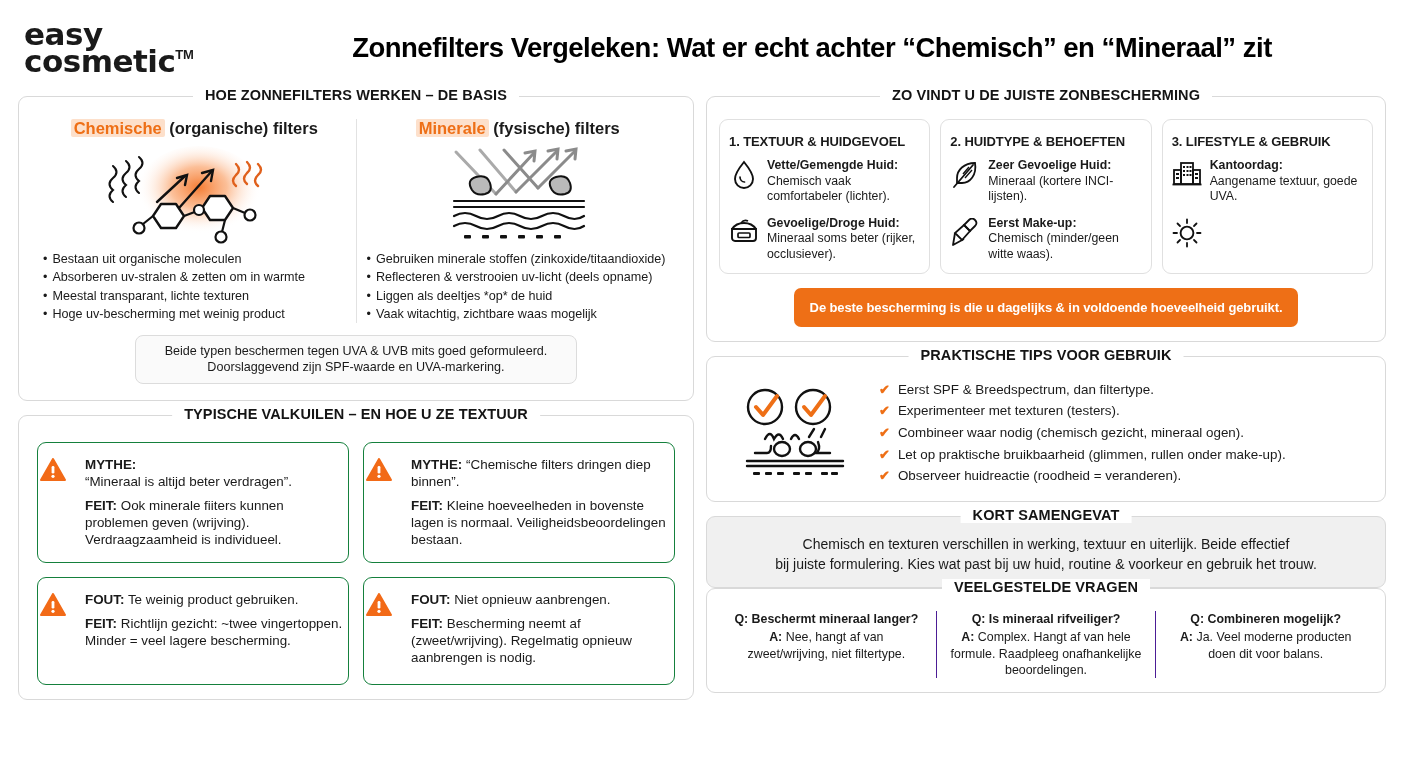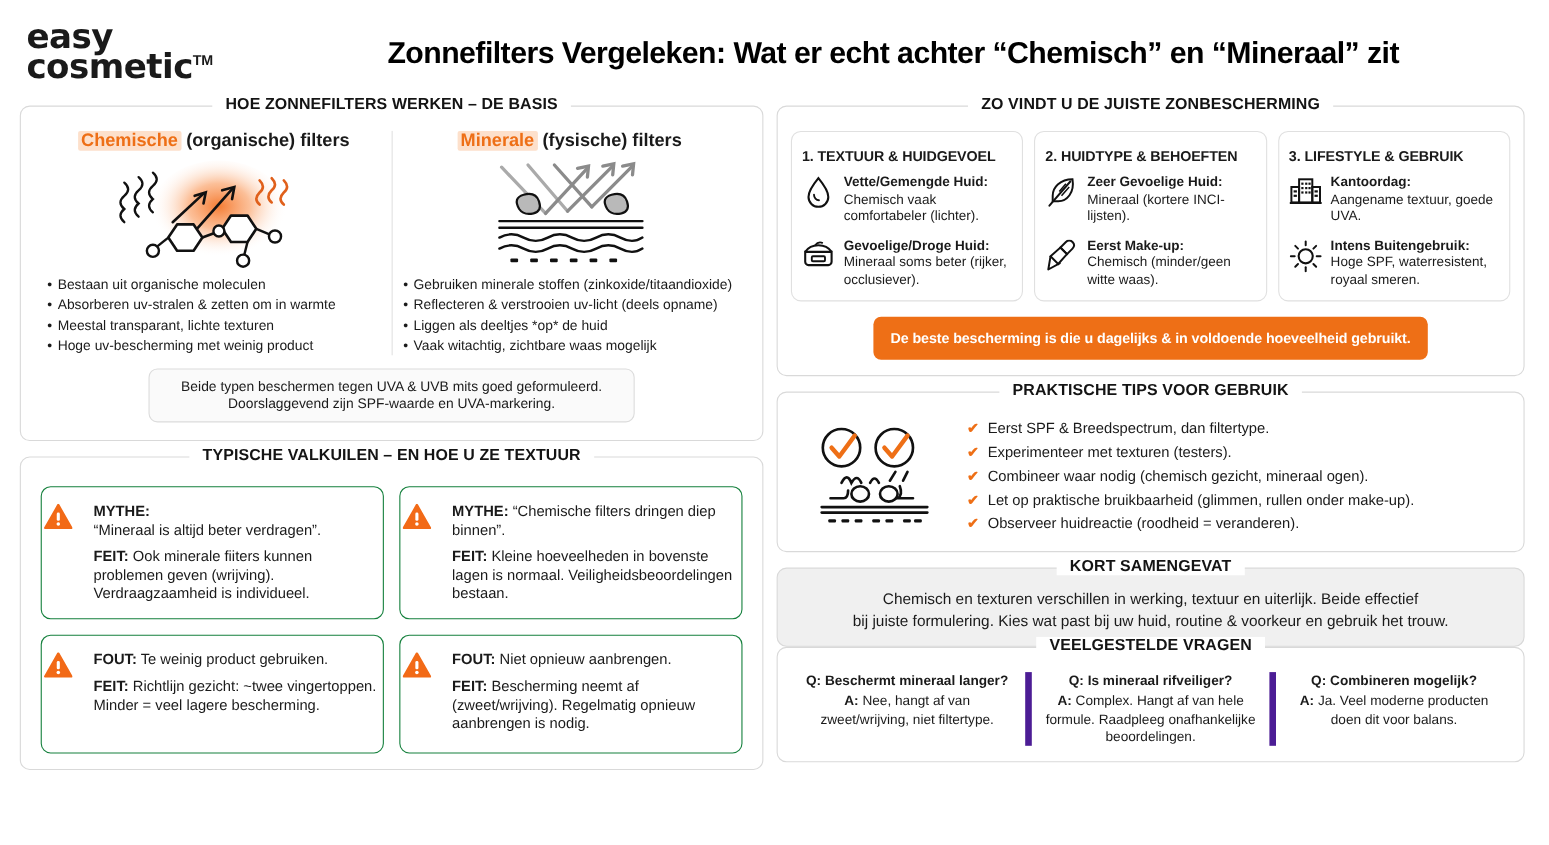--- a/index.html
+++ b/index.html
@@ -87,21 +87,21 @@
   .ck { color: #ee6f16; font-weight: 700; font-size: 13px; }
 
   
   .summary { background: #f0f0f0; border-radius: 9px; margin: 0; }
   .summary .panel-body { padding: 18px 16px 13px; text-align: center; font-size: 14px; line-height: 1.4; }
   .summary > .ptitle { background: #fff; }
 
   
   .faq { display: flex; padding: 4px 2px 2px; }
   .faq-col { flex: 1 1 0; padding: 0 11px; text-align: center; font-size: 12.4px; line-height: 1.3; }
-  .faq-col + .faq-col { border-left: 6px solid #4c1d95; }
+  .faq-col + .faq-col { border-left: 1px solid #4c1d95; }
   .faq-q { font-weight: 700; margin-bottom: 2px; }
   .faq-a b { font-weight: 700; }
 </style>
 </head>
 <body>
 
 <div class="page">
 
   <div class="header">
     <div class="logo">
@@ -414,24 +414,20 @@
                         <line x1="15" y1="1.5" x2="15" y2="5"></line>
                         <line x1="15" y1="25" x2="15" y2="28.5"></line>
                         <line x1="1.5" y1="15" x2="5" y2="15"></line>
                         <line x1="25" y1="15" x2="28.5" y2="15"></line>
                         <line x1="5.5" y1="5.5" x2="8" y2="8"></line>
                         <line x1="22" y1="22" x2="24.5" y2="24.5"></line>
                         <line x1="24.5" y1="5.5" x2="22" y2="8"></line>
                         <line x1="8" y1="22" x2="5.5" y2="24.5"></line>
                       </g>
                     </svg>
-                </div>
-                <div class="tiptxt">
-                  <b>Intens Buitengebruik:</b><br>
-                  <span>Hoge SPF, waterresistent, royaal smeren.</span>
                 </div>
               </div>
             </div>
 
           </div>
           <div class="banner">De beste bescherming is die u dagelijks &amp; in voldoende hoeveelheid gebruikt.</div>
         </div>
       </div>
 
       <div class="panel">

